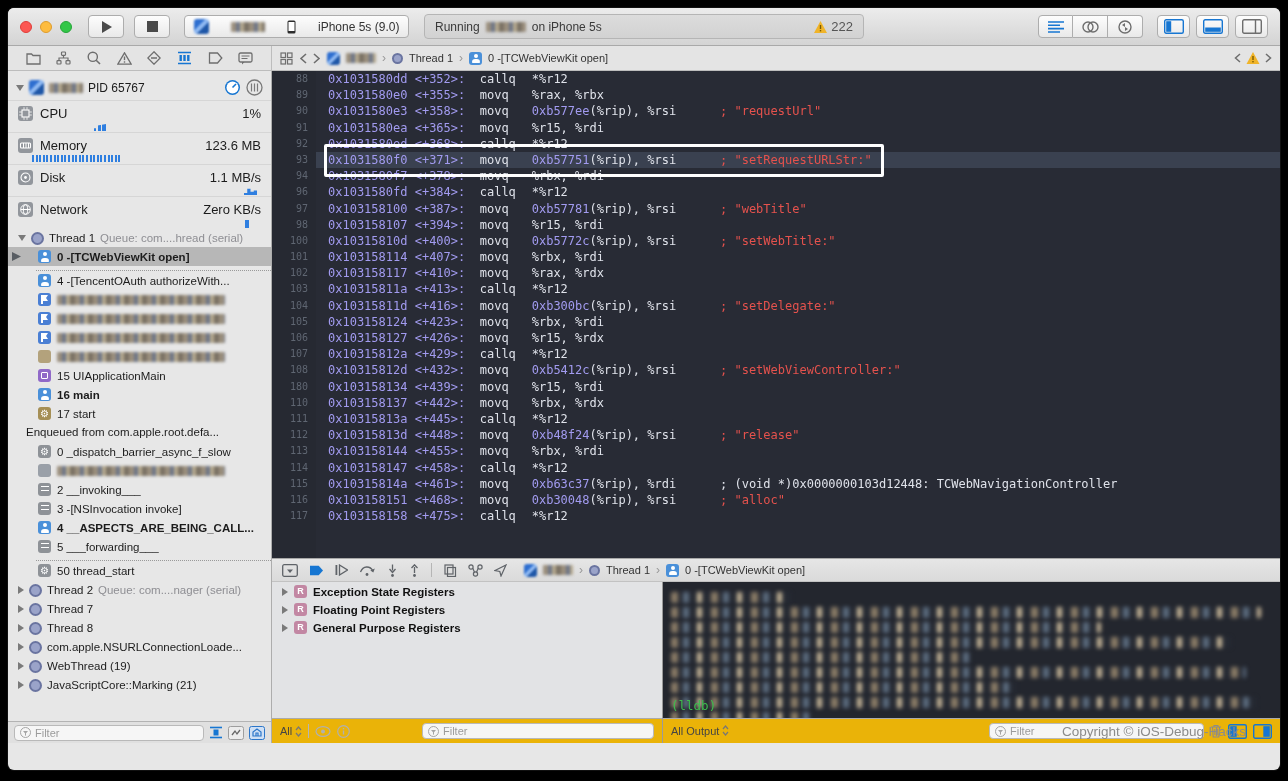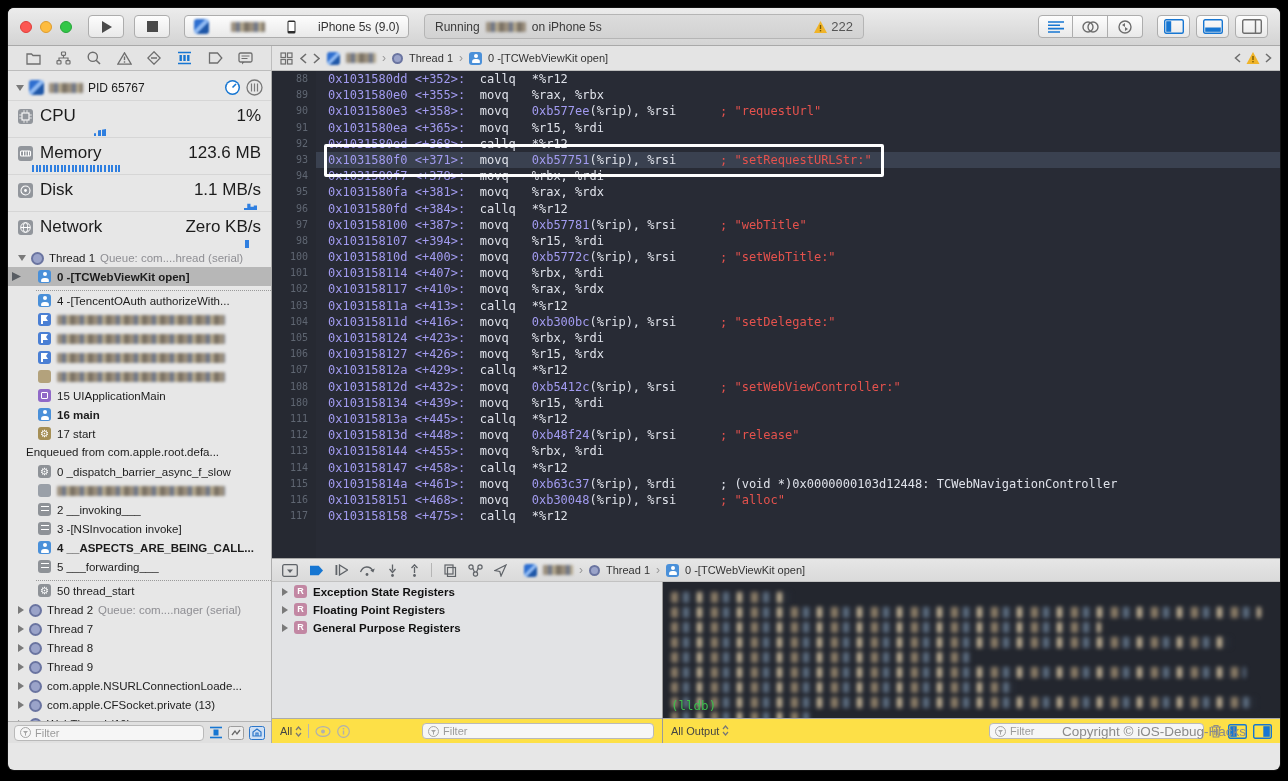--- a/index.html
+++ b/index.html
@@ -29,21 +29,21 @@
   .jb-right { margin-left:auto; display:flex; align-items:center; gap:5px; }
   .jbsep { color:#999; font-size:12px; }
 
   
   .mainbody { display:flex; height:672px; }
   .sidebar { width:264px; background:#e7e7e7; border-right:1px solid #adadad; position:relative; overflow:hidden; font-size:11.5px; color:#1c1c1c; }
   .content { flex:1; display:flex; flex-direction:column; min-width:0; }
 
   
   .proc-row { display:flex; align-items:center; gap:5px; padding:8px 8px 4px 8px; font-size:12px; }
-  .gauge-row { display:flex; align-items:center; gap:7px; padding:5px 10px 2px 26px; border-top:1px solid #d6d6d6; font-size:17px; }
+  .gauge-row { display:flex; align-items:center; gap:7px; padding:5px 10px 2px 26px; border-top:1px solid #d6d6d6; font-size:13px; }
   .gauge-row .gval { margin-left:auto; color:#1c1c1c; }
   .meterline { height:9px; position:relative; }
   .mem-meter { position:absolute; left:24px; top:0; width:88px; height:7px; background:repeating-linear-gradient(90deg,#2f7fe0 0 2px,transparent 2px 3.6px); }
   .cpu-mini { position:absolute; left:84px; top:1px; width:14px; height:7px; background:linear-gradient(90deg,transparent 0 2px,#2f7fe0 2px 4px,transparent 4px 6px,#2f7fe0 6px 9px,transparent 9px 10px,#2f7fe0 10px 13px); clip-path:polygon(0 100%,0 60%,40% 60%,40% 20%,100% 0,100% 100%); }
   .disk-mini { position:absolute; right:14px; top:1px; width:13px; height:7px; background:#2f7fe0; clip-path:polygon(0 70%,25% 70%,25% 10%,50% 10%,50% 55%,75% 55%,75% 35%,100% 35%,100% 100%,0 100%); }
   .net-mini { position:absolute; right:22px; top:1px; width:4px; height:8px; background:#2f7fe0; }
 
   
   .thread-hdr { display:flex; align-items:center; gap:5px; padding:3px 6px 2px 10px; height:19px; }
   .thread-hdr .queue { color:#8e8e93; white-space:nowrap; overflow:hidden; }
@@ -96,21 +96,21 @@
   
   .debugarea { flex:1; display:flex; min-height:0; }
   .vars { width:391px; background:#e2e3e5; border-right:1px solid #9a9a9a; position:relative; }
   .vrow { display:flex; align-items:center; gap:6px; padding:3px 0 2px 10px; font-size:11.5px; font-weight:bold; color:#111; }
   .ricon { width:13px; height:13px; border-radius:3px; background:#c287a3; color:#fff; font-size:9px; font-weight:bold; text-align:center; line-height:13px; flex:none; }
   .console { flex:1; background:#23262e; position:relative; overflow:hidden; }
   .cpad { padding:6px 8px 0 8px; }
   .cblur { height:11px; margin:4px 0; border-radius:2px; filter:blur(2.2px);
     background:repeating-linear-gradient(90deg,#8a7b66 0 7px,#262a33 7px 12px,#5b6b7e 12px 18px,#262a33 18px 26px,#c9b89a 26px 31px,#262a33 31px 40px); }
   .lldb { position:absolute; left:8px; bottom:30px; color:#3dbd4e; font-family:"DejaVu Sans Mono", monospace; font-size:12.5px; }
-  .bottombar { position:absolute; left:0; right:0; bottom:0; height:25px; background:#fde047; border-top:1px solid #ababab; display:flex; align-items:center; gap:6px; padding:0 8px; font-size:11px; color:#444; }
+  .bottombar { position:absolute; left:0; right:0; bottom:0; height:25px; background:#eab308; border-top:1px solid #ababab; display:flex; align-items:center; gap:6px; padding:0 8px; font-size:11px; color:#444; }
   .watermark { position:absolute; right:34px; bottom:4px; font-size:13.5px; color:#8b8b8b; z-index:6; pointer-events:none; white-space:nowrap; }
 
   
   .blur-chip { display:inline-block; height:10px; border-radius:1px; filter:blur(1.6px); flex:none;
     background:repeating-linear-gradient(90deg,#9b8f7d 0 5px,#6e7687 5px 9px,#b4a88e 9px 13px,#7b7265 13px 18px); }
   .blur-appicon { width:15px; height:15px; border-radius:3px; flex:none; filter:blur(.8px);
     background:linear-gradient(135deg,#2e6fd0 0 40%,#8fb9f2 40% 60%,#1f57a8 60%); }
   .icon { display:inline-flex; align-items:center; justify-content:center; flex:none; }
   svg { display:block; }
 </style>
@@ -528,36 +528,31 @@
             <span>Thread 7</span>
           </div>
           <div class="thread-hdr">
             <span class="disc"></span>
             <span class="thicon"></span>
             <span>Thread 8</span>
           </div>
           <div class="thread-hdr">
             <span class="disc"></span>
             <span class="thicon"></span>
-            <span>Thread 9</span>
-          </div>
-          <div class="thread-hdr">
-            <span class="disc"></span>
-            <span class="thicon"></span>
             <span>com.apple.NSURLConnectionLoade...</span>
-          </div>
-          <div class="thread-hdr">
-            <span class="disc"></span>
-            <span class="thicon"></span>
-            <span>com.apple.CFSocket.private (13)</span>
           </div>
           <div class="thread-hdr">
             <span class="disc"></span>
             <span class="thicon"></span>
             <span>WebThread (19)</span>
+          </div>
+          <div class="thread-hdr">
+            <span class="disc"></span>
+            <span class="thicon"></span>
+            <span>JavaScriptCore::Marking (21)</span>
           </div>
         </div>
       <div class="side-filter">
         <div class="filter-field">
           <span class="icon">
               <svg width="11" height="11" viewBox="0 0 11 11">
                 <circle cx="5.5" cy="5.5" r="5" fill="none" stroke="#a5a5a5"></circle>
                 <path d="M3 4 h5 l-2 2.2 v2 l-1 .8 v-2.8 z" fill="#a5a5a5"></path>
               </svg>
             </span>
@@ -591,34 +586,34 @@
 
       <div class="editor">
         <div id="code">
             <div class="codeline"><span class="lnum">88</span><span class="addr">0x1031580dd &lt;+352&gt;:  </span><span class="instr">callq</span><span>*%r12</span></div>
             <div class="codeline"><span class="lnum">89</span><span class="addr">0x1031580e0 &lt;+355&gt;:  </span><span class="instr">movq</span><span>%rax, %rbx</span></div>
             <div class="codeline"><span class="lnum">90</span><span class="addr">0x1031580e3 &lt;+358&gt;:  </span><span class="instr">movq</span><span class="hexop">0xb577ee</span><span>(%rip), %rsi</span><span class="cmt red">; "requestUrl"</span></div>
             <div class="codeline"><span class="lnum">91</span><span class="addr">0x1031580ea &lt;+365&gt;:  </span><span class="instr">movq</span><span>%r15, %rdi</span></div>
             <div class="codeline"><span class="lnum">92</span><span class="addr">0x1031580ed &lt;+368&gt;:  </span><span class="instr">callq</span><span>*%r12</span></div>
             <div class="codeline sel"><span class="lnum">93</span><span class="addr">0x1031580f0 &lt;+371&gt;:  </span><span class="instr">movq</span><span class="hexop">0xb57751</span><span>(%rip), %rsi</span><span class="cmt red">; "setRequestURLStr:"</span></div>
             <div class="codeline"><span class="lnum">94</span><span class="addr">0x1031580f7 &lt;+378&gt;:  </span><span class="instr">movq</span><span>%rbx, %rdi</span></div>
-            <div class="codeline"><span class="lnum">95</span><span class="addr">0x1031580fa &lt;+381&gt;:  </span><span class="instr">movq</span><span>%rax, %rdx</span></div>
             <div class="codeline"><span class="lnum">96</span><span class="addr">0x1031580fd &lt;+384&gt;:  </span><span class="instr">callq</span><span>*%r12</span></div>
             <div class="codeline"><span class="lnum">97</span><span class="addr">0x103158100 &lt;+387&gt;:  </span><span class="instr">movq</span><span class="hexop">0xb57781</span><span>(%rip), %rsi</span><span class="cmt red">; "webTitle"</span></div>
             <div class="codeline"><span class="lnum">98</span><span class="addr">0x103158107 &lt;+394&gt;:  </span><span class="instr">movq</span><span>%r15, %rdi</span></div>
             <div class="codeline"><span class="lnum">100</span><span class="addr">0x10315810d &lt;+400&gt;:  </span><span class="instr">movq</span><span class="hexop">0xb5772c</span><span>(%rip), %rsi</span><span class="cmt red">; "setWebTitle:"</span></div>
             <div class="codeline"><span class="lnum">101</span><span class="addr">0x103158114 &lt;+407&gt;:  </span><span class="instr">movq</span><span>%rbx, %rdi</span></div>
             <div class="codeline"><span class="lnum">102</span><span class="addr">0x103158117 &lt;+410&gt;:  </span><span class="instr">movq</span><span>%rax, %rdx</span></div>
             <div class="codeline"><span class="lnum">103</span><span class="addr">0x10315811a &lt;+413&gt;:  </span><span class="instr">callq</span><span>*%r12</span></div>
             <div class="codeline"><span class="lnum">104</span><span class="addr">0x10315811d &lt;+416&gt;:  </span><span class="instr">movq</span><span class="hexop">0xb300bc</span><span>(%rip), %rsi</span><span class="cmt red">; "setDelegate:"</span></div>
             <div class="codeline"><span class="lnum">105</span><span class="addr">0x103158124 &lt;+423&gt;:  </span><span class="instr">movq</span><span>%rbx, %rdi</span></div>
             <div class="codeline"><span class="lnum">106</span><span class="addr">0x103158127 &lt;+426&gt;:  </span><span class="instr">movq</span><span>%r15, %rdx</span></div>
             <div class="codeline"><span class="lnum">107</span><span class="addr">0x10315812a &lt;+429&gt;:  </span><span class="instr">callq</span><span>*%r12</span></div>
             <div class="codeline"><span class="lnum">108</span><span class="addr">0x10315812d &lt;+432&gt;:  </span><span class="instr">movq</span><span class="hexop">0xb5412c</span><span>(%rip), %rsi</span><span class="cmt red">; "setWebViewController:"</span></div>
             <div class="codeline"><span class="lnum">180</span><span class="addr">0x103158134 &lt;+439&gt;:  </span><span class="instr">movq</span><span>%r15, %rdi</span></div>
+            <div class="codeline"><span class="lnum">110</span><span class="addr">0x103158137 &lt;+442&gt;:  </span><span class="instr">movq</span><span>%rbx, %rdx</span></div>
             <div class="codeline"><span class="lnum">111</span><span class="addr">0x10315813a &lt;+445&gt;:  </span><span class="instr">callq</span><span>*%r12</span></div>
             <div class="codeline"><span class="lnum">112</span><span class="addr">0x10315813d &lt;+448&gt;:  </span><span class="instr">movq</span><span class="hexop">0xb48f24</span><span>(%rip), %rsi</span><span class="cmt red">; "release"</span></div>
             <div class="codeline"><span class="lnum">113</span><span class="addr">0x103158144 &lt;+455&gt;:  </span><span class="instr">movq</span><span>%rbx, %rdi</span></div>
             <div class="codeline"><span class="lnum">114</span><span class="addr">0x103158147 &lt;+458&gt;:  </span><span class="instr">callq</span><span>*%r12</span></div>
             <div class="codeline"><span class="lnum">115</span><span class="addr">0x10315814a &lt;+461&gt;:  </span><span class="instr">movq</span><span class="hexop">0xb63c37</span><span>(%rip), %rdi</span><span class="cmt plain">; (void *)0x0000000103d12448: TCWebNavigationController</span></div>
             <div class="codeline"><span class="lnum">116</span><span class="addr">0x103158151 &lt;+468&gt;:  </span><span class="instr">movq</span><span class="hexop">0xb30048</span><span>(%rip), %rsi</span><span class="cmt red">; "alloc"</span></div>
             <div class="codeline"><span class="lnum">117</span><span class="addr">0x103158158 &lt;+475&gt;:  </span><span class="instr">callq</span><span>*%r12</span></div>
           </div>
         <div class="hlbox"></div>
       </div>

